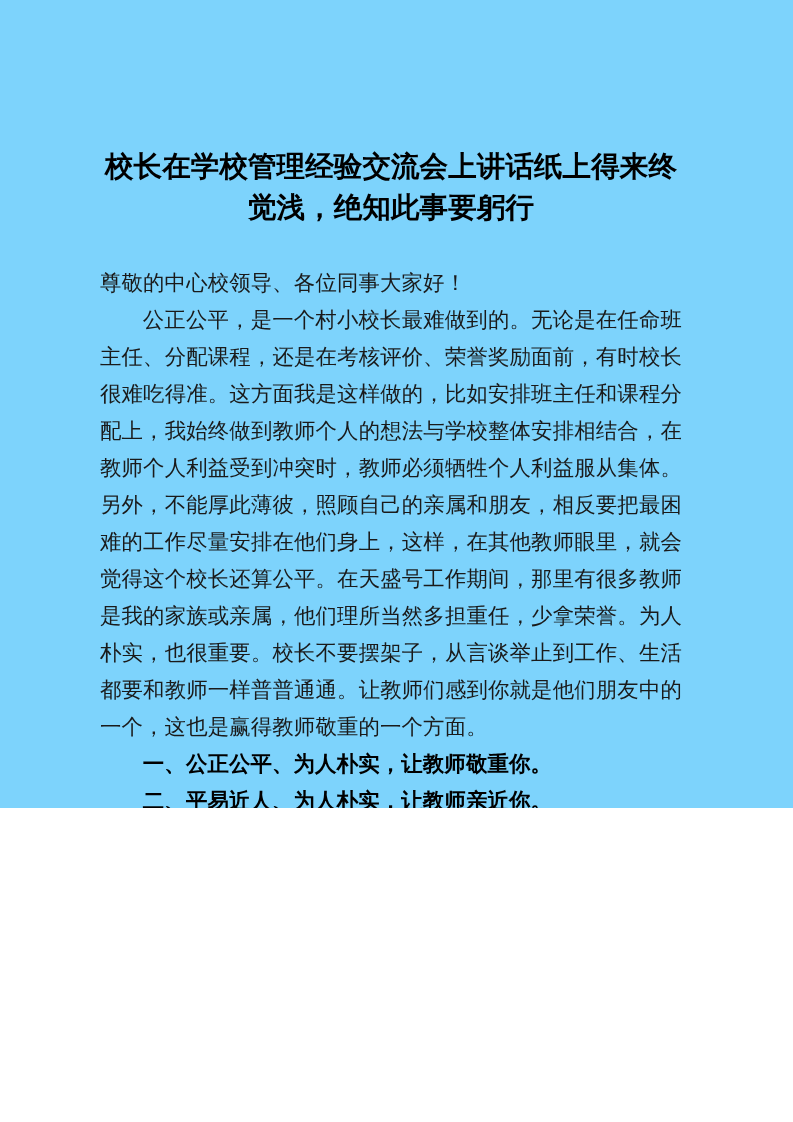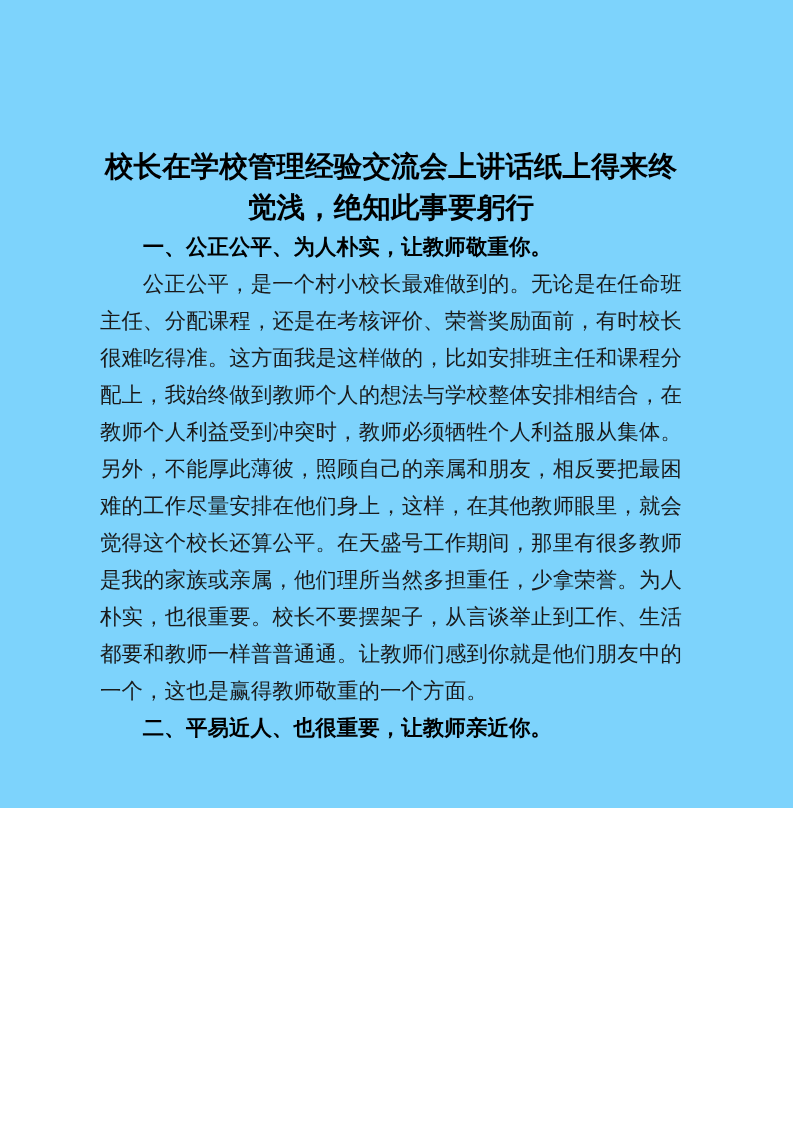--- a/index.html
+++ b/index.html
@@ -64,22 +64,23 @@
 </head>
 <body>
 
 <div class="page">
   <div class="content">
 
     <h1 class="doc-title">
       <span>校长在学校管理经验交流会上讲话纸上得来终觉</span><span>浅，绝知此事要躬行</span>
     </h1>
 
+    <p class="para first-block">尊敬的中心校领导、各位同事大家好！</p>
 
+
+    <p class="para indent">公正公平，是一个村小校长最难做到的。无论是在任命班主任、分配课程，还是在考核评价、荣誉奖励面前，有时校长很难吃得准。这方面我是这样做的，比如安排班主任和课程分配上，我始终做到教师个人的想法与学校整体安排相结合，在教师个人利益受到冲突时，教师必须牺牲个人利益服从集体。另外，不能厚此薄彼，照顾自己的亲属和朋友，相反要把最困难的工作尽量安排在他们身上，这样，在其他教师眼里，就会觉得这个校长还算公平。在天盛号工作期间，那里有很多教师是我的家族或亲属，他们理所当然多担重任，少拿荣誉。为人朴实，也很重要。校长不要摆架子，从言谈举止到工作、生活都要和教师一样普普通通。让教师们感到你就是他们朋友中的一个，这也是赢得教师敬重的一个方面。</p>
 
     <p class="para heading">一、公正公平、为人朴实，让教师敬重你。</p>
 
-    <p class="para indent">公正公平，是一个村小校长最难做到的。无论是在任命班主任、分配课程，还是在考核评价、荣誉奖励面前，有时校长很难吃得准。这方面我是这样做的，比如安排班主任和课程分配上，我始终做到教师个人的想法与学校整体安排相结合，在教师个人利益受到冲突时，教师必须牺牲个人利益服从集体。另外，不能厚此薄彼，照顾自己的亲属和朋友，相反要把最困难的工作尽量安排在他们身上，这样，在其他教师眼里，就会觉得这个校长还算公平。在天盛号工作期间，那里有很多教师是我的家族或亲属，他们理所当然多担重任，少拿荣誉。为人朴实，也很重要。校长不要摆架子，从言谈举止到工作、生活都要和教师一样普普通通。让教师们感到你就是他们朋友中的一个，这也是赢得教师敬重的一个方面。</p>
-
-    <p class="para heading">二、平易近人、也很重要，让教师亲近你。</p>
+    <p class="para heading">二、平易近人、为人朴实，让教师亲近你。</p>
 
   </div>
 </div>
 
 </body></html>

